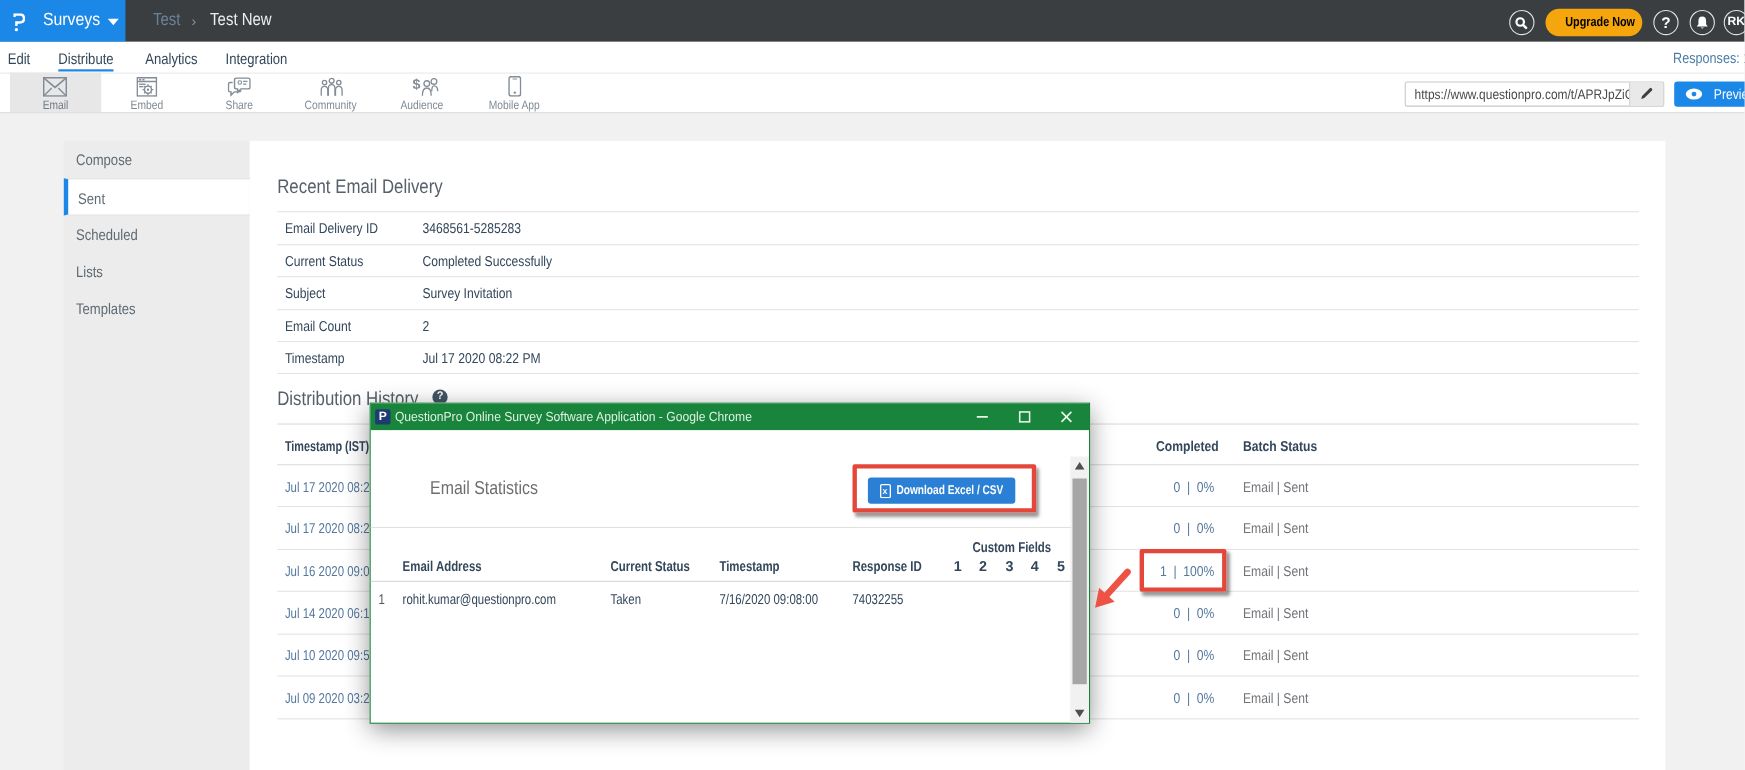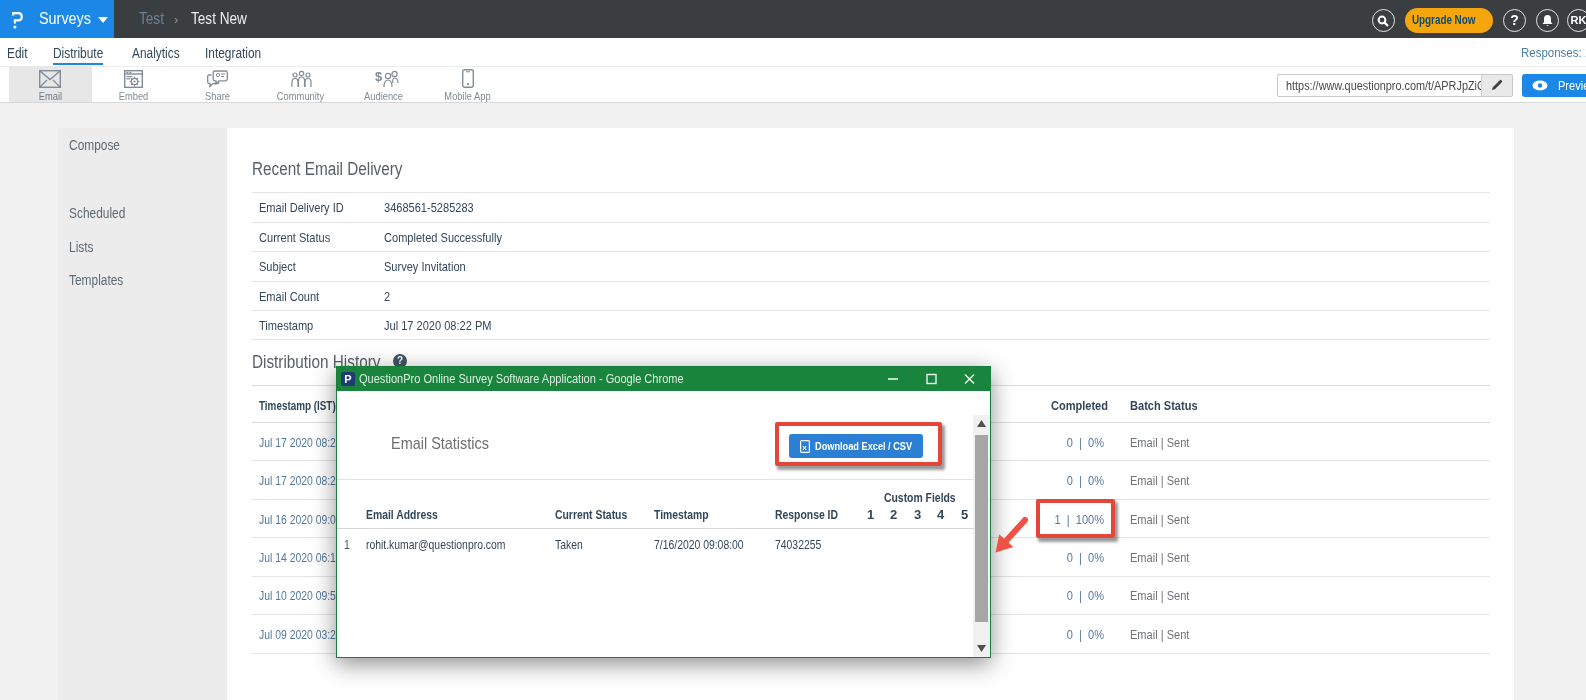--- a/index.html
+++ b/index.html
@@ -14,22 +14,22 @@
   
   #topbar { left:0; top:0; width:1586px; height:38px; background:#3a3e41; }
   #logoblk { left:0; top:0; width:114px; height:38px; background:#1b87e6; }
   #surveys { left:39px; top:10px; color:#fff; font-size:16px; transform:scaleX(.9); transform-origin:0 50%; }
   #caret { left:98px; top:17px; width:0; height:0; border-left:5.5px solid transparent;
     border-right:5.5px solid transparent; border-top:6px solid #fff; }
   .crumb { top:10px; font-size:16px; }
   .circbtn { top:9px; width:23px; height:23px; border:1.5px solid rgba(255,255,255,.85);
     border-radius:50%; color:#fff; text-align:center; }
   #upgrade { left:1405px; top:7.5px; width:88px; height:25px; background:#f6a60d;
-    border-radius:13px; color:#0c4a6e; font-size:12px; font-weight:bold;
-    text-align:left; line-height:25px; }
+    border-radius:13px; color:#000000; font-size:12px; font-weight:bold;
+    text-align:right; line-height:25px; }
 
   
   .navitem { top:45px; font-size:14px; color:#33475b; }
   #responses { top:45px; left:1521px; font-size:13.5px; color:#4a7ca6; white-space:nowrap;
     transform:scaleX(.85); transform-origin:0 50%; }
 
   
   #toolbar { left:0; top:66px; width:1586px; height:37px; background:#fff;
     border-top:1px solid #ececec; border-bottom:1px solid #d7d7d7; }
   .tbtab { top:0; width:83px; height:36px; }
@@ -189,20 +189,21 @@
     <svg class="abs" style="left:10px;top:6px" width="16" height="11" viewBox="0 0 16 11">
       <ellipse cx="8" cy="5.5" rx="7.5" ry="5" fill="#fff"></ellipse>
       <circle cx="8" cy="5.5" r="2.2" fill="#1b87e6"></circle>
     </svg>
     <div class="abs sx" style="left:36px;">Preview</div>
   </div>
 
   <div class="abs" id="sidebar"></div>
   <div class="abs" id="main"></div>
   <div class="abs sideitem sx" style="left:58px;top:128px;">Compose</div>
+  <div class="abs sideitem" id="sent" style="left:58px;top:162px;"><span class="sx" style="display:inline-block;">Sent</span></div>
   <div class="abs sideitem sx" style="left:58px;top:196px;">Scheduled</div>
   <div class="abs sideitem sx" style="left:58px;top:229.5px;">Lists</div>
   <div class="abs sideitem sx" style="left:58px;top:263px;">Templates</div>
 
   <div class="abs h18 sx" style="left:252px;top:159px;">Recent Email Delivery</div>
   <div class="abs hline" style="top:192px;"></div>
   <div class="abs hline" style="top:221.5px;"></div>
   <div class="abs hline" style="top:251px;"></div>
   <div class="abs hline" style="top:280.5px;"></div>
   <div class="abs hline" style="top:310px;"></div>

